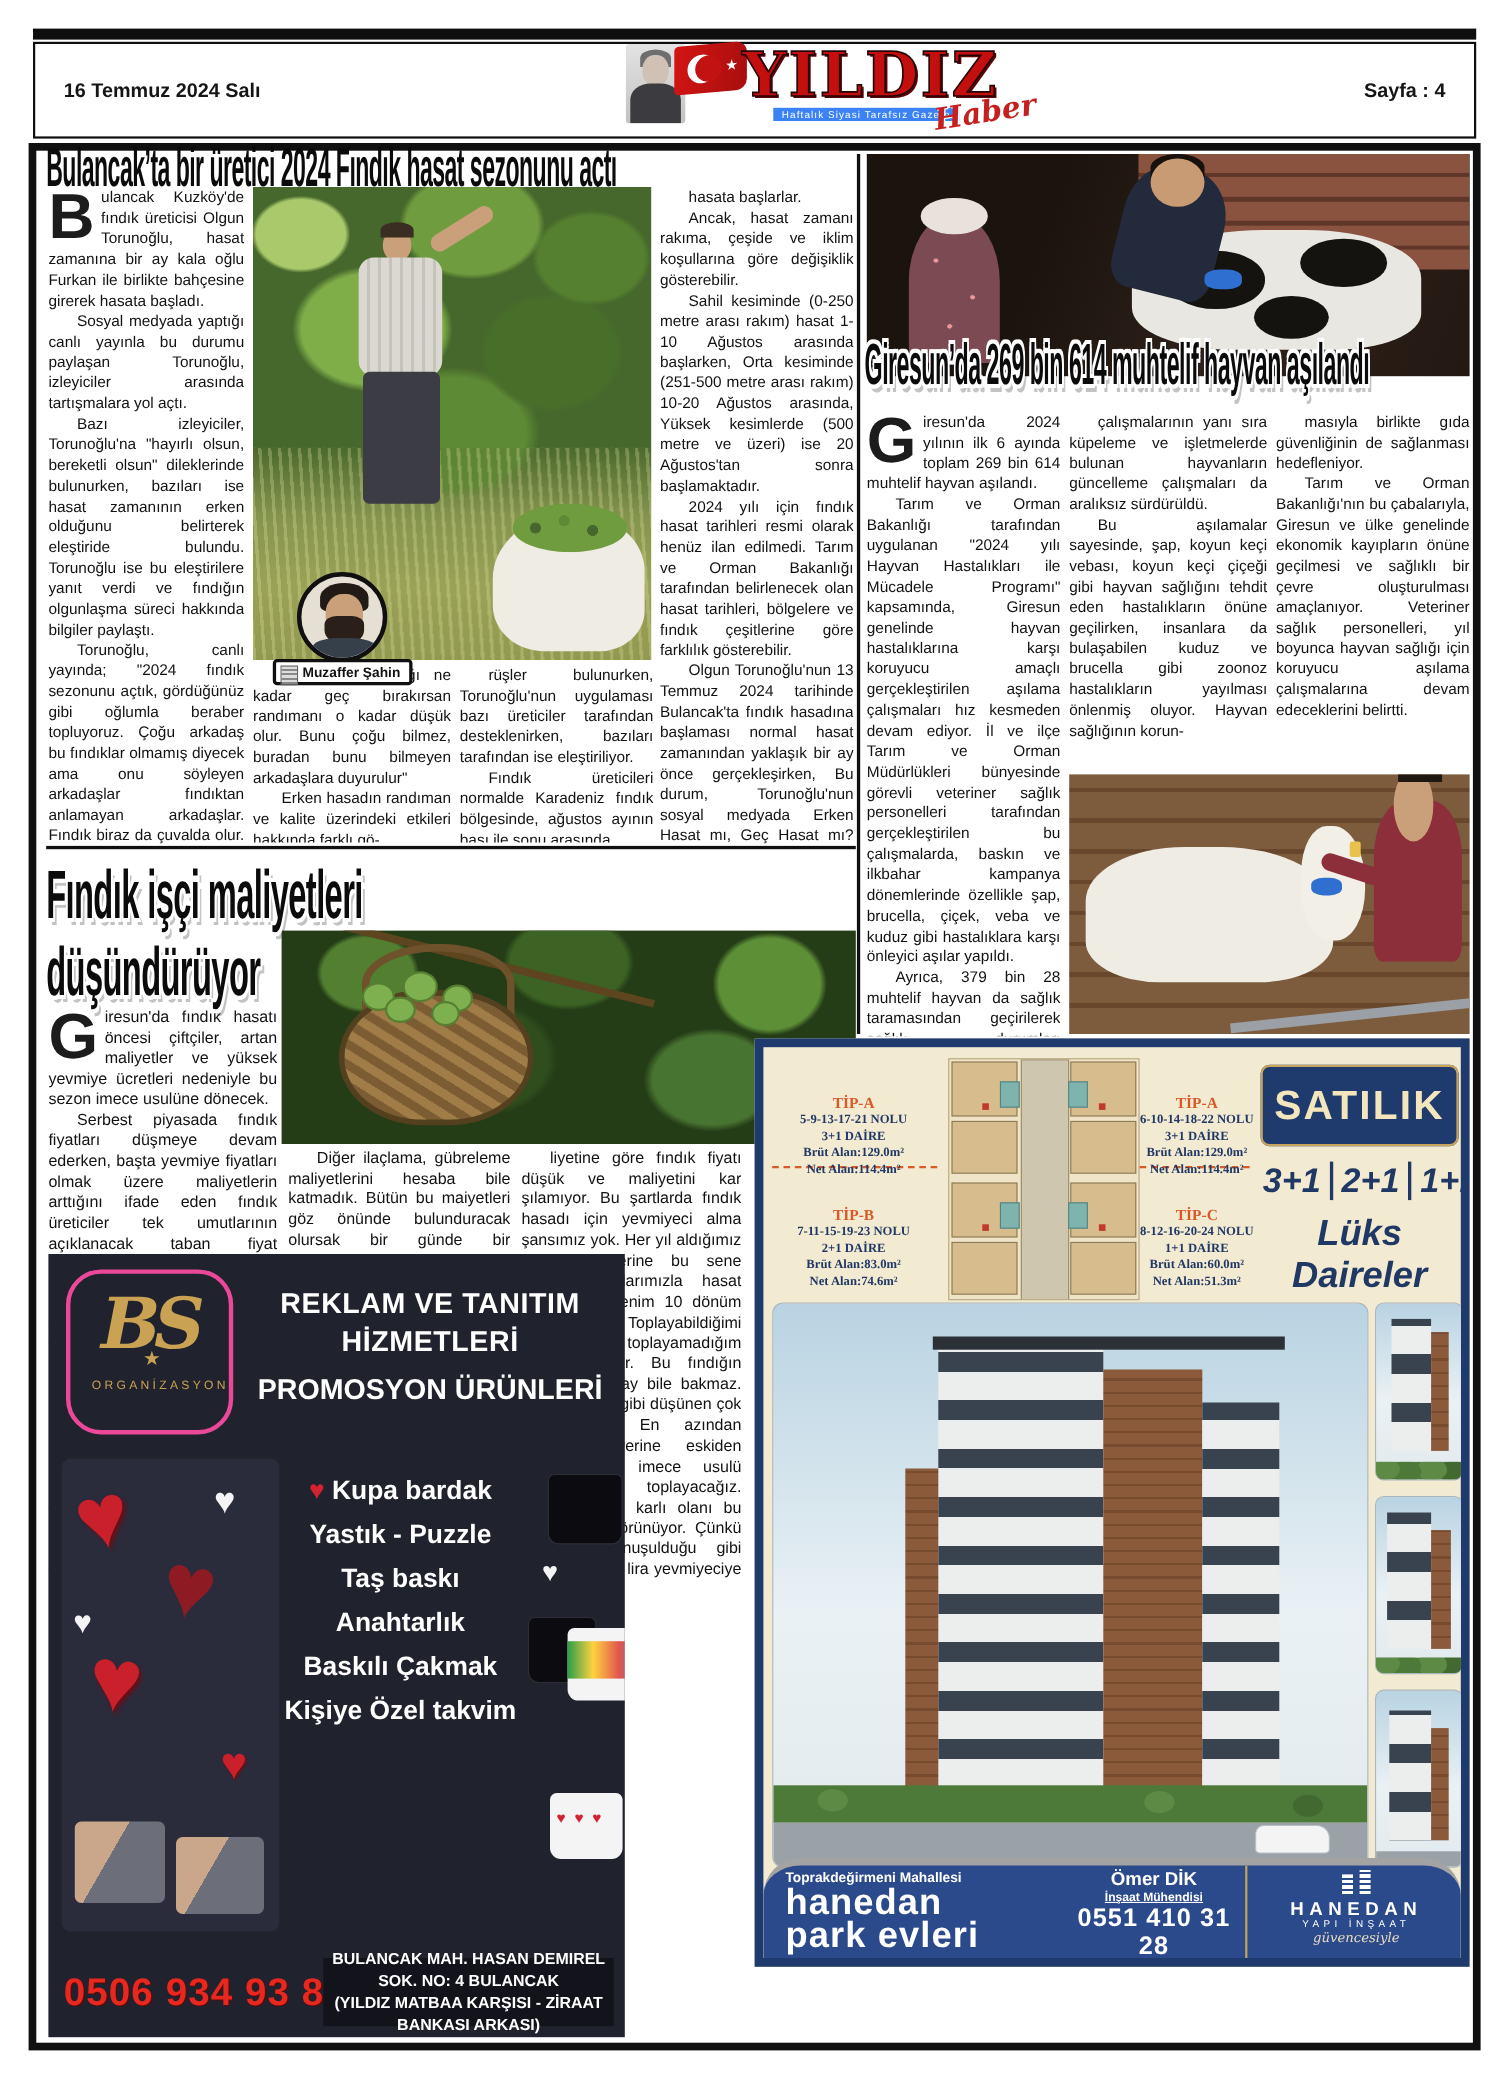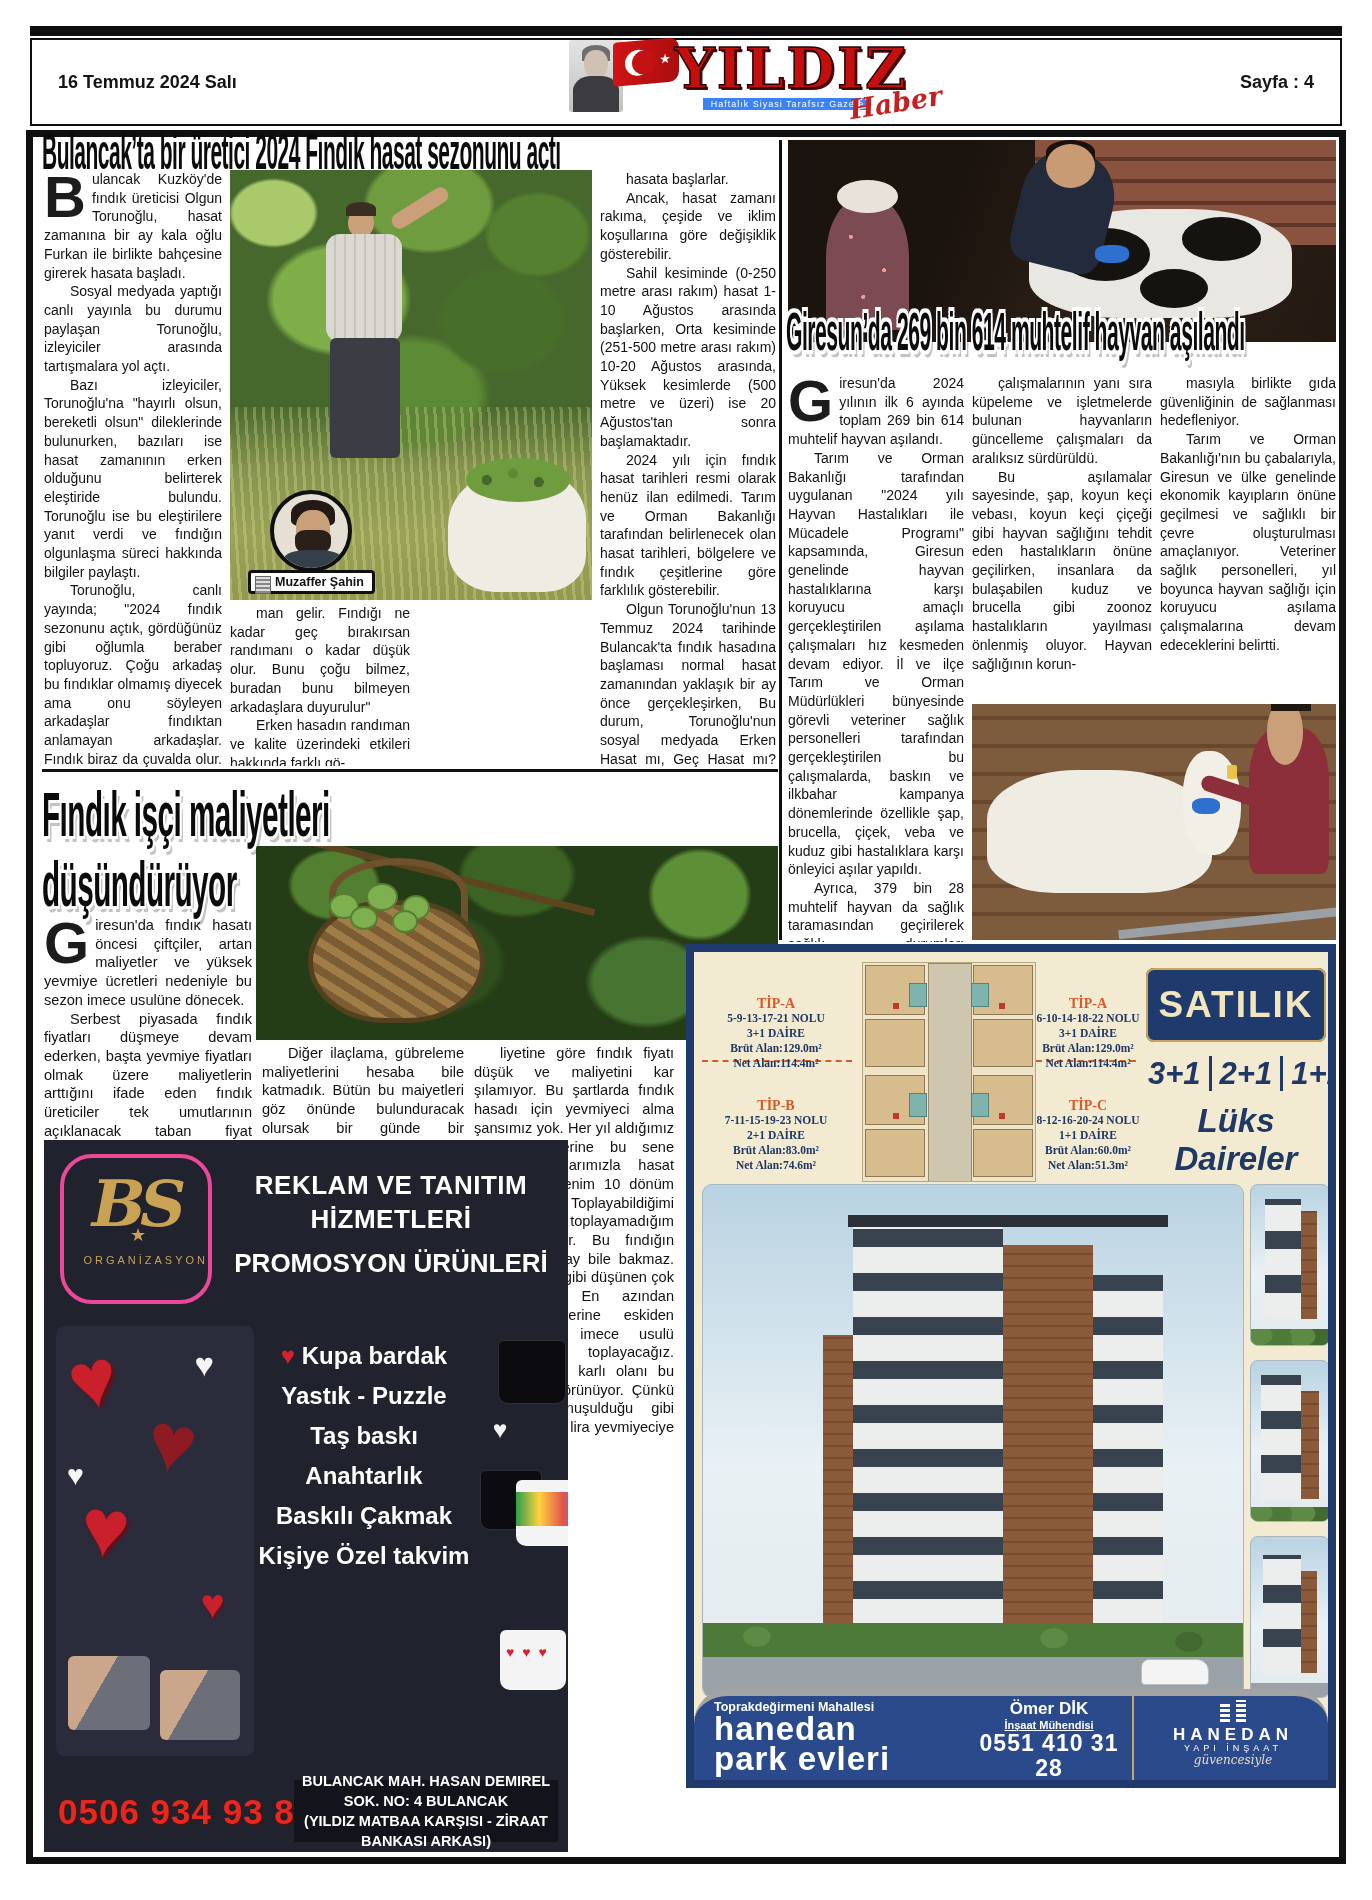--- a/index.html
+++ b/index.html
@@ -235,37 +235,41 @@
     <div class="grass"></div>
     <div class="abs" style="left:118px;top:38px;width:26px;height:30px;background:#caa07a;border-radius:50%;"></div>
     <div class="abs" style="left:116px;top:32px;width:30px;height:14px;background:#3a2d22;border-radius:50% 50% 0 0;"></div>
     <div class="abs" style="left:96px;top:64px;width:76px;height:108px;background:repeating-linear-gradient(90deg,#dad8d0 0 8px,#c6c4ba 8px 10px);border-radius:14px;"></div>
     <div class="abs" style="left:158px;top:30px;width:64px;height:16px;background:#caa07a;border-radius:8px;transform:rotate(-32deg);"></div>
     <div class="abs" style="left:100px;top:168px;width:70px;height:120px;background:#3c3c44;border-radius:6px;"></div>
     <div class="abs" style="left:218px;top:300px;width:138px;height:122px;background:#efece4;border-radius:46% 40% 30% 34%;"></div>
     <div class="abs" style="left:236px;top:288px;width:104px;height:44px;background:radial-gradient(8px 8px at 20% 50%,#46682c 0 60%,transparent 65%),radial-gradient(8px 8px at 45% 35%,#5d8a34 0 60%,transparent 65%),radial-gradient(8px 8px at 70% 55%,#46682c 0 60%,transparent 65%),#6f9c3e;border-radius:50%;"></div>
   </div>
 
-  <div class="badge" style="left:248px;top:490px;">
+  <div class="badge" style="left:248px;top:520px;">
     <div class="badge-circle">
       <div class="b-hair"></div>
       <div class="b-face"></div>
       <div class="b-beard"></div>
       <div class="b-body"></div>
     </div>
     <div class="badge-label"><span class="doc"></span><span>Muzaffer Şahin</span></div>
   </div>
 
   <div class="col has-drop" style="left:44px;top:170px;width:178px;height:598px;">
     <span class="dropcap">B</span>
     <span><p>ulancak Kuzköy'de fındık üreticisi Olgun Torunoğlu, hasat zamanına bir ay kala oğlu Furkan ile birlikte bahçesine girerek hasata başladı.</p><p>Sosyal medyada yaptığı canlı yayınla bu durumu paylaşan Torunoğlu, izleyiciler arasında tartışmalara yol açtı.</p><p>Bazı izleyiciler, Torunoğlu'na "hayırlı olsun, bereketli olsun" dileklerinde bulunurken, bazıları ise hasat zamanının erken olduğunu belirterek eleştiride bulundu. Torunoğlu ise bu eleştirilere yanıt verdi ve fındığın olgunlaşma süreci hakkında bilgiler paylaştı.</p><p>Torunoğlu, canlı yayında; "2024 fındık sezonunu açtık, gördüğünüz gibi oğlumla beraber topluyoruz. Çoğu arkadaş bu fındıklar olmamış diyecek ama onu söyleyen arkadaşlar fındıktan anlamayan arkadaşlar. Fındık biraz da çuvalda olur. Bu fındık en az 55-56 randı-</p></span>
   </div>
   <div class="col" style="left:230px;top:604px;width:180px;height:162px;">
       <p>man gelir. Fındığı ne kadar geç bırakırsan randımanı o kadar düşük olur. Bunu çoğu bilmez, buradan bunu bilmeyen arkadaşlara duyurulur"</p>
       <p>Erken hasadın randıman ve kalite üzerindeki etkileri hakkında farklı gö-</p>
+    </div>
+  <div class="col" style="left:418px;top:604px;width:176px;height:162px;">
+      <p>rüşler bulunurken, Torunoğlu'nun uygulaması bazı üreticiler tarafından desteklenirken, bazıları tarafından ise eleştiriliyor.</p>
+      <p>Fındık üreticileri normalde Karadeniz fındık bölgesinde, ağustos ayının başı ile sonu arasında</p>
     </div>
   <div class="col" style="left:600px;top:170px;width:176px;height:597px;">
       <p>hasata başlarlar.</p>
       <p>Ancak, hasat zamanı rakıma, çeşide ve iklim koşullarına göre değişiklik gösterebilir.</p>
       <p>Sahil kesiminde (0-250 metre arası rakım) hasat 1-10 Ağustos arasında başlarken, Orta kesiminde (251-500 metre arası rakım) 10-20 Ağustos arasında, Yüksek kesimlerde (500 metre ve üzeri) ise 20 Ağustos'tan sonra başlamaktadır.</p>
       <p>2024 yılı için fındık hasat tarihleri resmi olarak henüz ilan edilmedi. Tarım ve Orman Bakanlığı tarafından belirlenecek olan hasat tarihleri, bölgelere ve fındık çeşitlerine göre farklılık gösterebilir.</p>
       <p>Olgun Torunoğlu'nun 13 Temmuz 2024 tarihinde Bulancak'ta fındık hasadına başlaması normal hasat zamanından yaklaşık bir ay önce gerçekleşirken, Bu durum, Torunoğlu'nun sosyal medyada Erken Hasat mı, Geç Hasat mı? tartışmalarına yol açmasına neden oldu.</p>
     </div>
 
   <div class="photo barn" style="left:788px;top:140px;width:548px;height:202px;">

